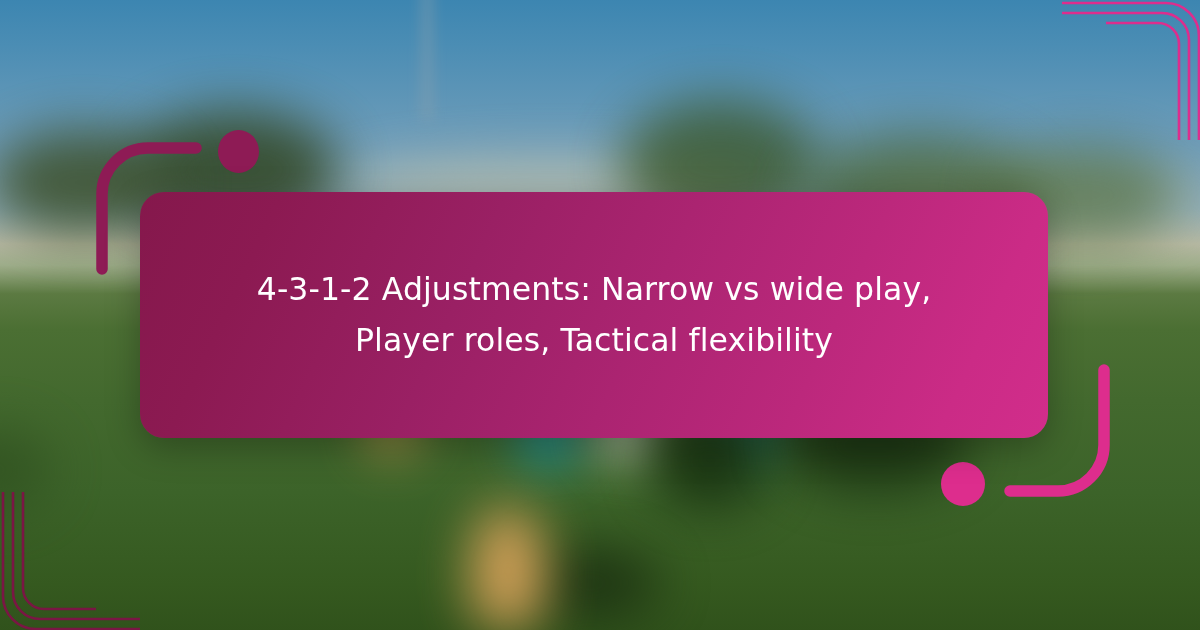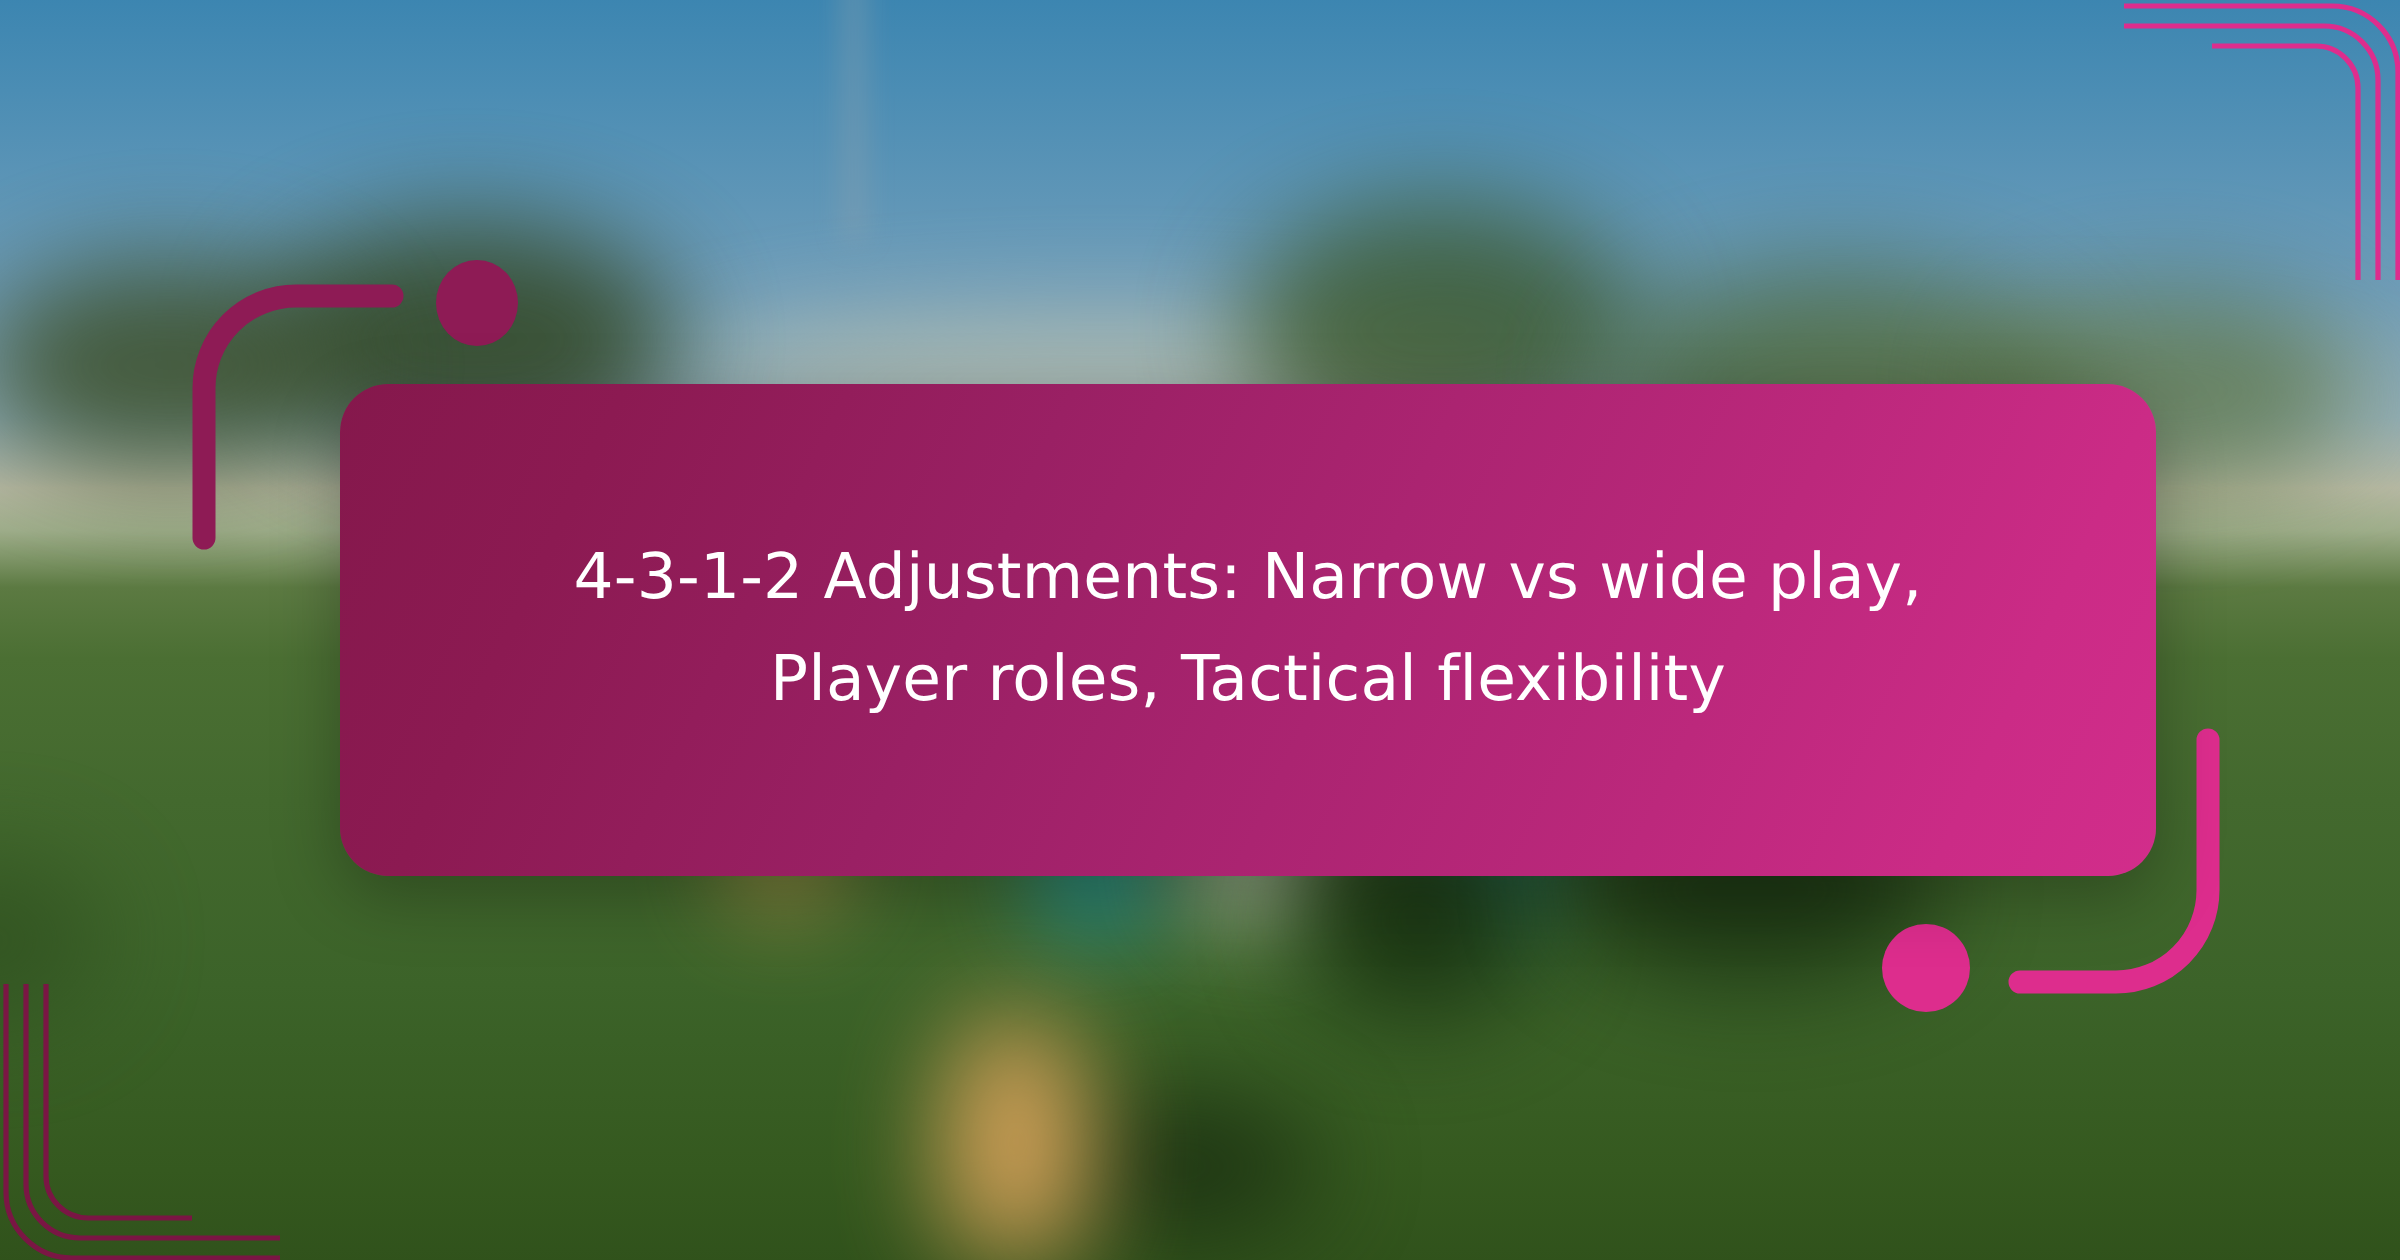--- a/index.html
+++ b/index.html
@@ -76,21 +76,21 @@
   .bracket { position: absolute; pointer-events: none; }
   .bracket svg { display: block; }
 
   .dot { position: absolute; border-radius: 50%; }
   .dot-tl { left: 218px; top: 130px; width: 41px; height: 43px; background: #8E1B55; }
   .dot-br { left: 941px; top: 462px; width: 44px; height: 44px; background: #DD2D8D; }
 
   
   .card {
     position: absolute;
-    left: 170px;
+    left: 140px;
     top: 192px;
     width: 908px;
     height: 246px;
     border-radius: 24px;
     background: linear-gradient(115deg,
         #85184C 0%,
         #8C1A52 14%,
         #9A2064 36%,
         #AB2471 55%,
         #BC287C 74%,

